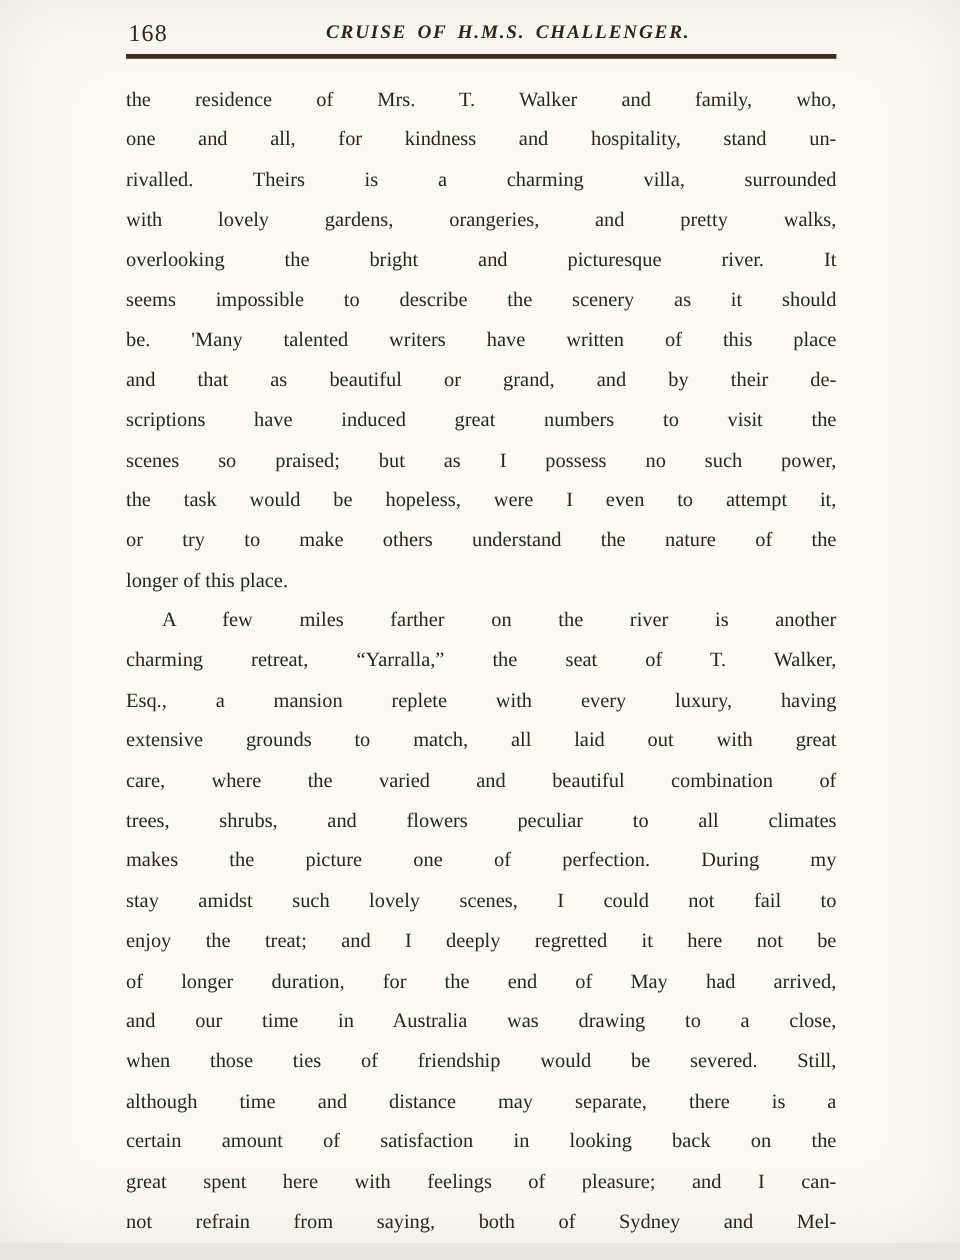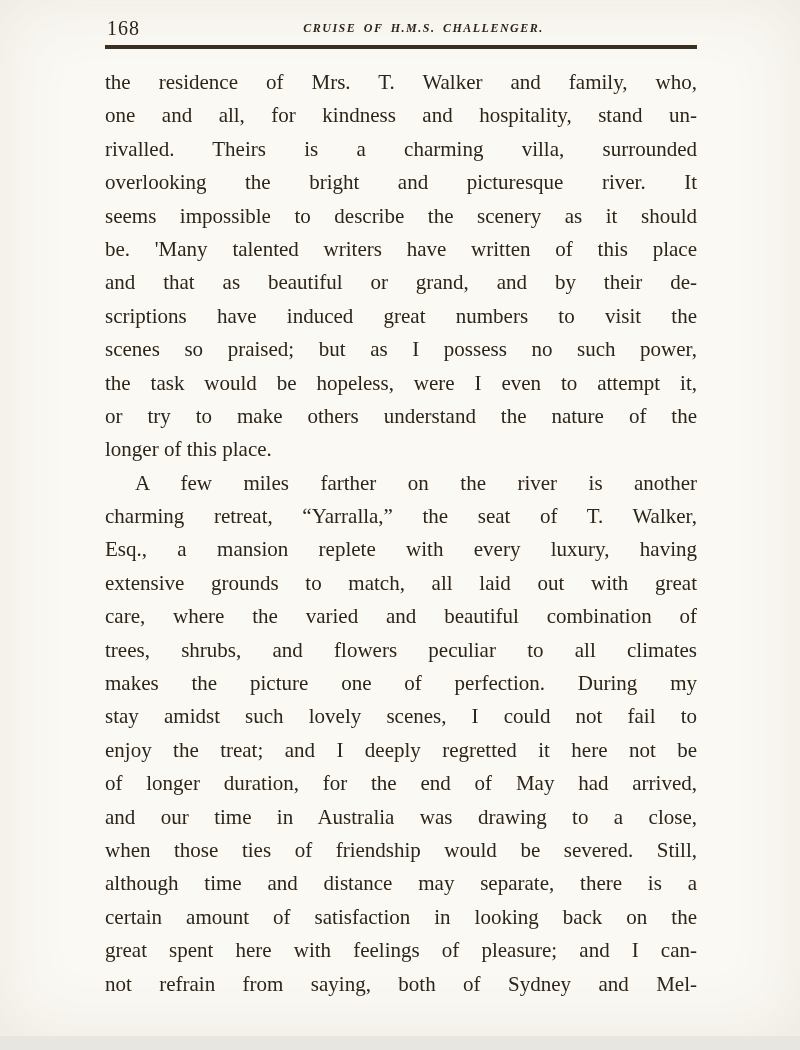--- a/index.html
+++ b/index.html
@@ -38,42 +38,42 @@
     letter-spacing: 1px;
   }
   .running-title {
     position: absolute;
     left: 150px;
     right: 103px;
     top: 0;
     text-align: center;
     font-style: italic;
     font-weight: bold;
-    font-size: 12px;
+    font-size: 16px;
     letter-spacing: 1.5px;
     word-spacing: 3px;
   }
   .header-rule {
     position: absolute;
     top: 45px;
     left: 105px;
     width: 592px;
     height: 4px;
     background: #3a2f20;
   }
   .body {
     position: absolute;
     top: 66px;
     left: 105px;
     width: 592px;
   }
   .line {
     height: 33.4px;
     line-height: 33.4px;
-    font-size: 21px;
+    font-size: 17px;
     text-align: justify;
     text-align-last: justify;
     white-space: nowrap;
     overflow: visible;
   }
   .line.indent {
     text-indent: 30px;
   }
   .line.lastline {
     text-align-last: left;
@@ -93,20 +93,21 @@
 <div class="page">
   <div class="header">
     <span class="pagenum">168</span>
     <span class="running-title">CRUISE OF H.M.S. CHALLENGER.</span>
   </div>
   <div class="header-rule"></div>
   <div class="body">
       <div class="line">the residence of Mrs. T. Walker and family, who,</div>
       <div class="line">one and all, for kindness and hospitality, stand un-</div>
       <div class="line">rivalled.  Theirs is a charming villa, surrounded</div>
+      <div class="line">with lovely gardens, orangeries, and pretty walks,</div>
       <div class="line">overlooking the bright and picturesque river.  It</div>
       <div class="line">seems impossible to describe the scenery as it should</div>
       <div class="line">be. 'Many talented writers have written of this place</div>
       <div class="line">and that as beautiful or grand, and by their de-</div>
       <div class="line">scriptions have induced great numbers to visit the</div>
       <div class="line">scenes so praised; but as I possess no such power,</div>
       <div class="line">the task would be hopeless, were I even to attempt it,</div>
       <div class="line">or try to make others understand the nature of the</div>
       <div class="line lastline">longer of this place.</div>
       <div class="line indent">A few miles farther on the river is another</div>

